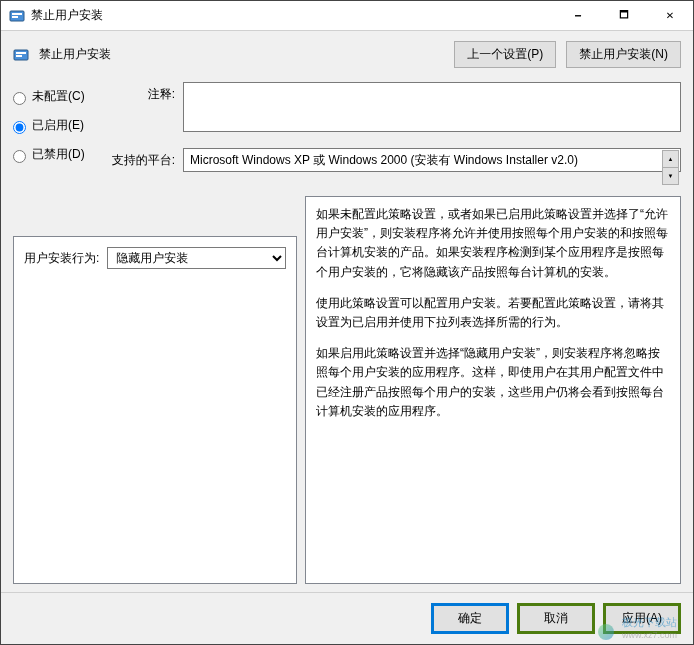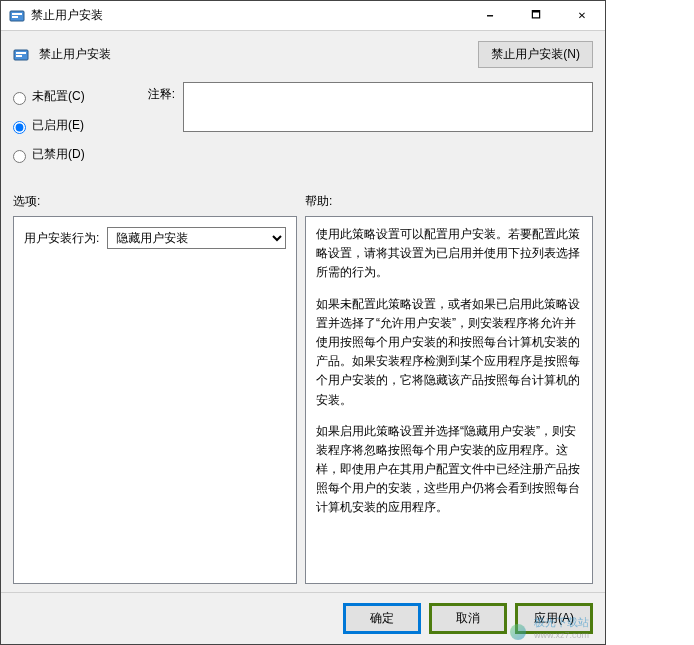--- a/index.html
+++ b/index.html
@@ -1,17 +1,17 @@
 <!DOCTYPE html>
 <html><head>
 <meta charset="utf-8">
 <style>
   * { box-sizing: border-box; margin: 0; padding: 0; }
   body { font-family: "Microsoft YaHei", "Segoe UI", sans-serif; font-size: 12px; background: #fff; }
-  .window { width: 606px; height: 645px; border: 1px solid #444; display: flex; flex-direction: column; background: #f0f0f0; }
+  .window { width: 694px; height: 645px; border: 1px solid #444; display: flex; flex-direction: column; background: #f0f0f0; }
   
   
   .titlebar { display: flex; align-items: center; height: 30px; background: #fff; border-bottom: 1px solid #d0d0d0; }
   .titlebar .icon { width: 16px; height: 16px; margin-left: 8px; margin-right: 6px; display: flex; align-items: center; justify-content: center; }
   .titlebar .title { flex: 1; font-size: 12px; }
   .titlebar .controls { display: flex; }
   .titlebar .controls div { width: 46px; height: 30px; display: flex; align-items: center; justify-content: center; font-family: "Segoe UI Symbol", sans-serif; font-size: 10px; }
 
   
   .header-row { display: flex; align-items: center; padding: 10px 12px; gap: 10px; }
@@ -33,21 +33,21 @@
   .spin div { flex:1; background:#e1e1e1; border:1px solid #adadad; display:flex; align-items:center; justify-content:center; font-size:6px; }
   .spin div:first-child{border-bottom:none;}
 
   
   .labels-row { display: flex; padding: 10px 12px 6px 12px; }
   .labels-row .l1 { width: 292px; }
   .labels-row .l2 { flex: 1; }
 
   
   .main { flex: 1; display: flex; gap: 8px; padding: 0 12px 8px 12px; min-height: 0; }
-  .options-panel { width: 284px; border: 1px solid #828790; background: #fff; padding: 10px; }
+  .options-panel { width: 284px; border: 1px solid #828790; background: #fff; padding: 10px; margin-top: 40px; }
   .opt-row { display: flex; align-items: center; gap: 8px; }
   .opt-row label { font-size: 12px; }
   .opt-row select { flex: 1; font-size: 12px; padding: 2px 4px; border: 1px solid #7a7a7a; font-family: inherit; background:#fff;}
   .help-panel { flex: 1; border: 1px solid #828790; background: #fff; padding: 8px 10px; overflow-y: auto; line-height: 1.6; font-size: 12px; }
   .help-panel p { margin-bottom: 12px; }
 
   
   .footer { display: flex; justify-content: flex-end; gap: 8px; padding: 10px 12px; border-top: 1px solid #d0d0d0; position: relative; }
   .footer button { min-width: 78px; padding: 4px 14px; background: #e1e1e1; border: 3px solid #4d7c0f; font-size: 12px; font-family: inherit; }
   .footer button.primary { border-color: #0078d7; }
@@ -80,20 +80,21 @@
 
   <div class="header-row">
     <div class="icon">
       <svg width="16" height="16" viewBox="0 0 16 16">
           <rect x="1" y="3" width="14" height="10" rx="1" fill="#4a90d9" stroke="#2a5a8a"></rect>
           <rect x="3" y="5" width="10" height="2" fill="#fff"></rect>
           <rect x="3" y="8" width="6" height="2" fill="#fff"></rect>
         </svg>
     </div>
     <div class="title">禁止用户安装</div>
+    <button class="nav-btn">上一个设置(P)</button>
     <button class="nav-btn">禁止用户安装(N)</button>
   </div>
 
   <div class="settings">
     <div class="radio-col">
       <label>
         <input type="radio" name="state" style="">
         <span>未配置(C)</span>
       </label>
       <label>
@@ -103,40 +104,46 @@
       <label>
         <input type="radio" name="state" style="">
         <span>已禁用(D)</span>
       </label>
     </div>
     <div class="fields-col">
       <div class="field-row">
         <div class="field-label">注释:</div>
         <div class="field-box"></div>
       </div>
+      <div class="field-row">
+        <div class="field-label">支持的平台:</div>
+        <div class="field-box small">
+          <span>Microsoft Windows XP 或 Windows 2000 (安装有 Windows Installer v2.0)</span>
+          <div class="spin">
+              <div>▲</div>
+              <div>▼</div>
+            </div>
+        </div>
+      </div>
     </div>
   </div>
 
-  <div class="labels-row">
-    <div class="l1">选项:</div>
-    <div class="l2">帮助:</div>
-  </div>
 
   <div class="main">
     <div class="options-panel">
       <div class="opt-row">
         <label>用户安装行为:</label>
         <select>
           <option selected="">隐藏用户安装</option>
         </select>
       </div>
     </div>
     <div class="help-panel">
+      <p>如果未配置此策略设置，或者如果已启用此策略设置并选择了“允许用户安装”，则安装程序将允许并使用按照每个用户安装的和按照每台计算机安装的产品。如果安装程序检测到某个应用程序是按照每个用户安装的，它将隐藏该产品按照每台计算机的安装。</p>
       <p>使用此策略设置可以配置用户安装。若要配置此策略设置，请将其设置为已启用并使用下拉列表选择所需的行为。</p>
-      <p>如果未配置此策略设置，或者如果已启用此策略设置并选择了“允许用户安装”，则安装程序将允许并使用按照每个用户安装的和按照每台计算机安装的产品。如果安装程序检测到某个应用程序是按照每个用户安装的，它将隐藏该产品按照每台计算机的安装。</p>
       <p>如果启用此策略设置并选择“隐藏用户安装”，则安装程序将忽略按照每个用户安装的应用程序。这样，即使用户在其用户配置文件中已经注册产品按照每个用户的安装，这些用户仍将会看到按照每台计算机安装的应用程序。</p>
     </div>
   </div>
 
   <div class="footer">
     <button class="primary">确定</button>
     <button>取消</button>
     <button>应用(A)</button>
     <div class="watermark">
       <div class="wm-icon"></div>

